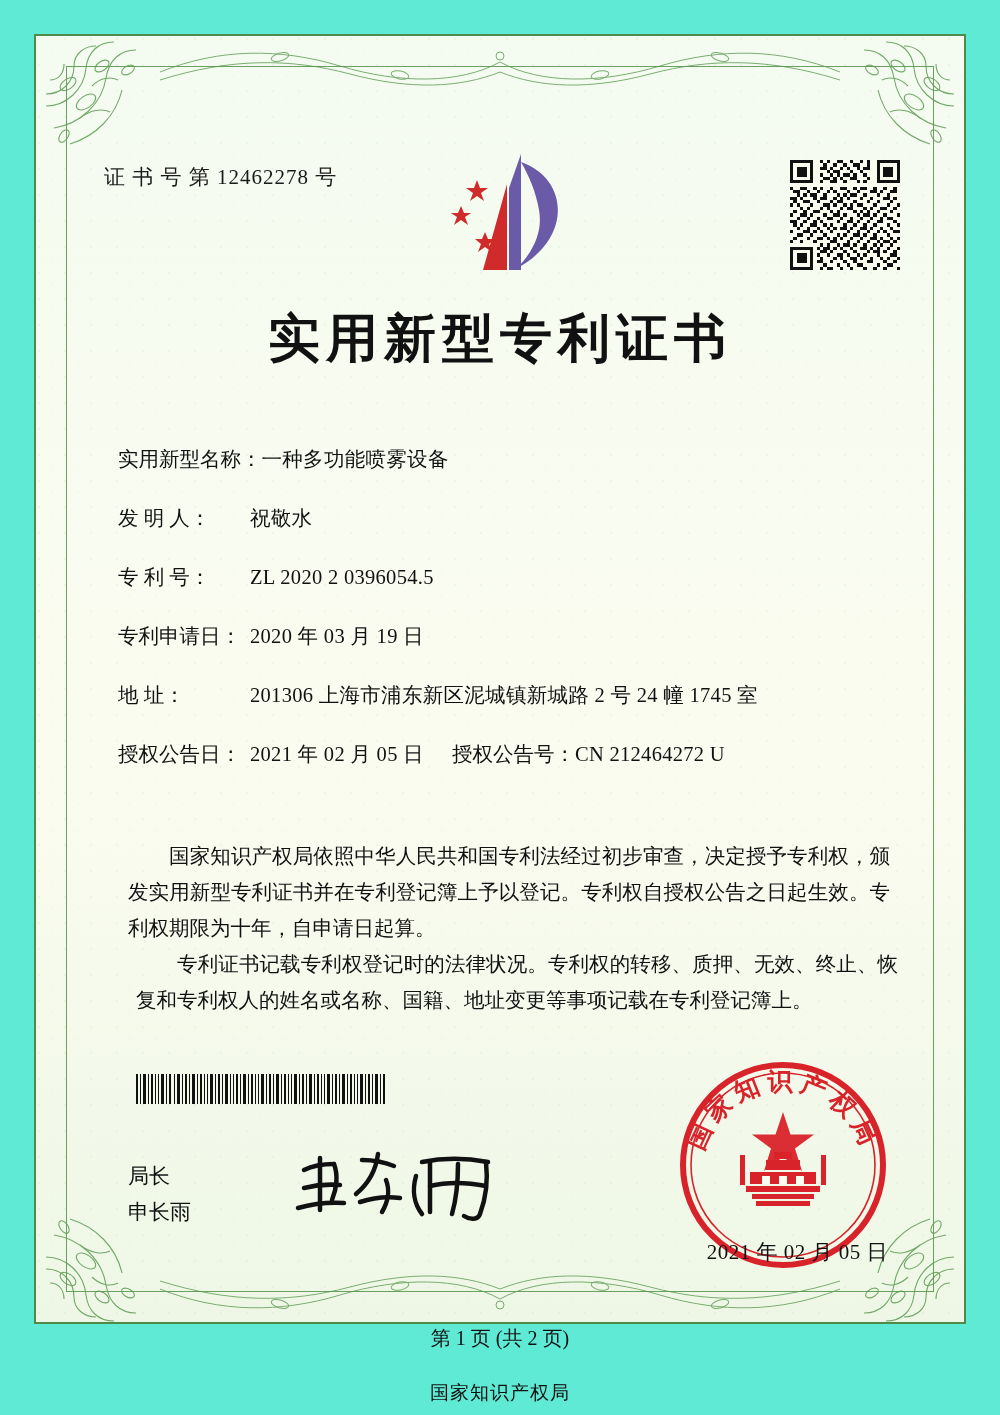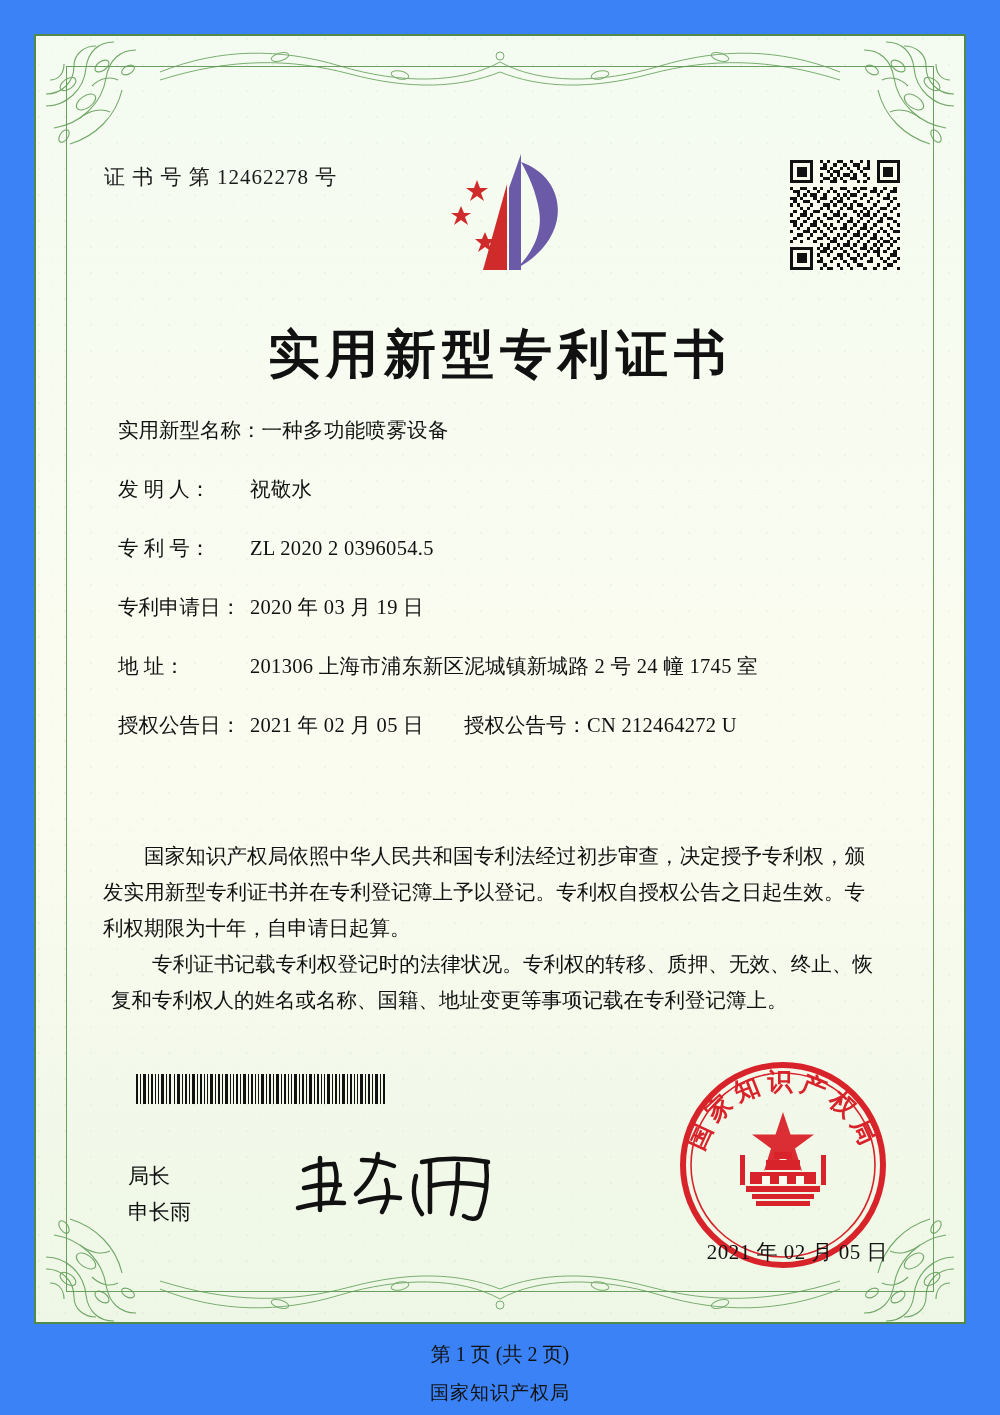--- a/index.html
+++ b/index.html
@@ -7,21 +7,21 @@
     padding: 0;
     background: #ffffff;
   }
   body {
     font-family: "Liberation Serif", "DejaVu Serif", serif;
   }
   .page {
     position: relative;
     width: 1000px;
     height: 1415px;
-    background: #3b82f6;
+    background: #5eead4;
     overflow: hidden;
   }
   
   .border-outer {
     position: absolute;
     left: 34px; top: 34px;
     width: 932px; height: 1290px;
     border: 2px solid #4f8a4a;
     box-sizing: border-box;
   }
@@ -72,58 +72,58 @@
     width: 150px; height: 130px;
   }
   .qr {
     position: absolute;
     right: 100px; top: 160px;
     width: 110px; height: 110px;
   }
   .title {
     position: absolute;
     left: 0; right: 0;
-    top: 320px;
+    top: 304px;
     text-align: center;
     font-size: 52px;
     font-weight: bold;
     letter-spacing: 6px;
     color: #111;
   }
 
   
   .fields {
     position: absolute;
     left: 118px;
-    top: 416px;
+    top: 445px;
     width: 800px;
     font-size: 20.5px;
     color: #111;
   }
   .row {
     display: flex;
     align-items: baseline;
     margin-bottom: 31px;
     white-space: nowrap;
   }
   .row .lbl {
     display: inline-block;
     min-width: 132px;
     letter-spacing: 0px;
   }
   .row .val { letter-spacing: .3px; }
   .row.two .lbl2 {
     display: inline-block;
-    margin-left: 40px;
+    margin-left: 28px;
   }
 
   
   .para {
     position: absolute;
-    left: 103px;
+    left: 128px;
     width: 762px;
     font-size: 20.5px;
     line-height: 36px;
     color: #111;
     text-align: justify;
   }
   .para.p1 { top: 838px; }
   .para.p2 { top: 946px; margin-left: 8px; }
   .indent { display: inline-block; width: 41px; }
 
@@ -171,21 +171,20 @@
   }
 
   
   .page-no {
     position: absolute;
     left: 0; right: 0;
     top: 1325px;
     text-align: center;
     font-size: 20px;
     color: #111;
-    margin-top: 16px;
   }
   .footnote {
     position: absolute;
     left: 0; right: 0;
     top: 1380px;
     text-align: center;
     font-size: 19px;
     color: #111;
     letter-spacing: 1px;
   }

